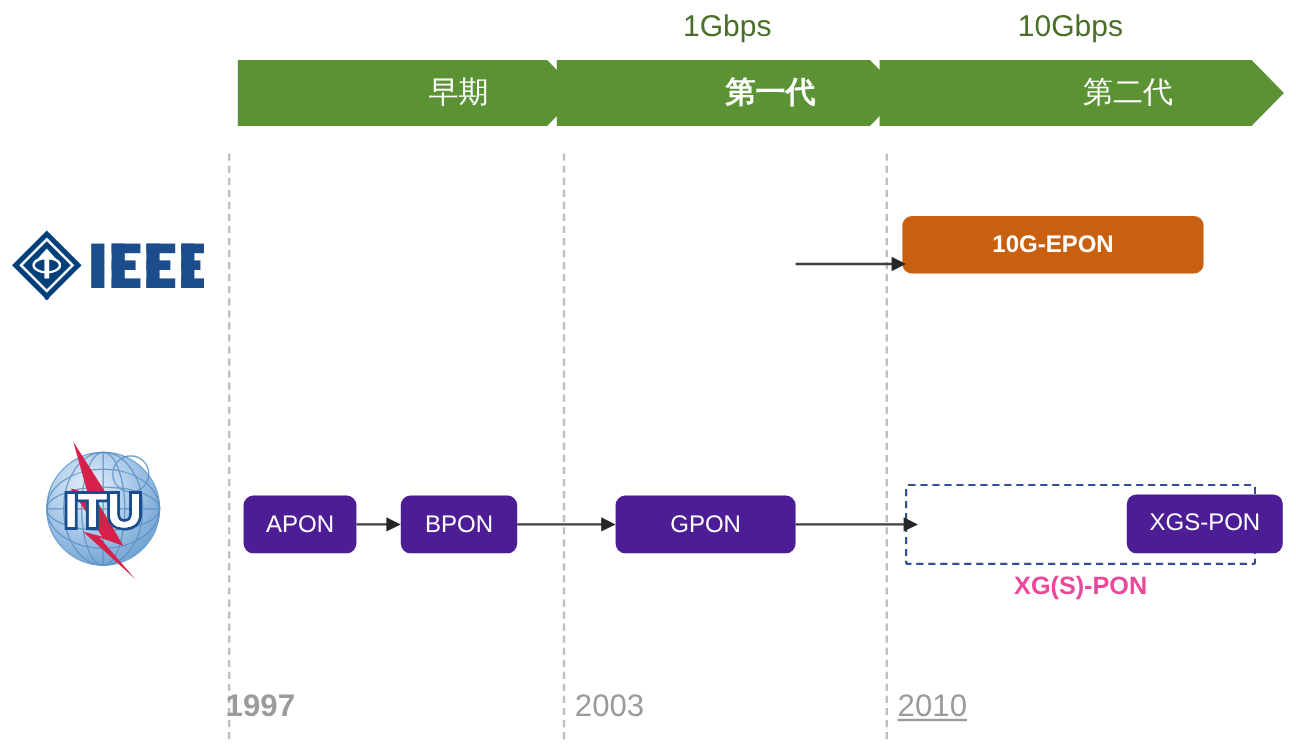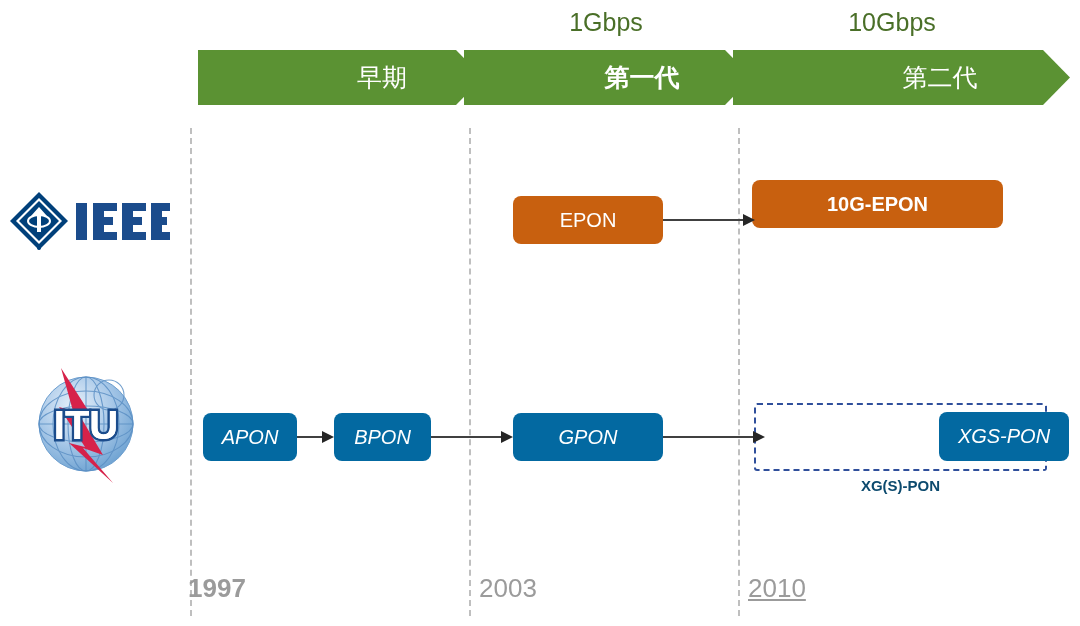--- a/index.html
+++ b/index.html
@@ -62,34 +62,34 @@
     border-radius: 8px;
     color: #ffffff;
     font-size: 20px;
     display: flex;
     align-items: center;
     justify-content: center;
     white-space: nowrap;
     box-sizing: border-box;
   }
   .node.ieee { background: #C8600F; }
-  .node.itu  { background: #0369a1; font-style: italic; }
+  .node.itu  { background: #4c1d95; }
 
   
   .group-box {
     position: absolute;
     border: 2px dashed #2f4f9b;
     border-radius: 3px;
     box-sizing: border-box;
   }
   .group-caption {
     position: absolute;
-    font-size: 15px;
+    font-size: 21px;
     font-weight: bold;
-    color: #0c4a6e;
+    color: #ec4899;
     text-align: center;
     white-space: nowrap;
   }
 
   
   .connector { position: absolute; overflow: visible; }
   .connector line { stroke: #404040; stroke-width: 2; }
   .connector polygon { fill: #262626; }
 
   
@@ -186,21 +186,20 @@
 
       <path d="M36,5 L66,52 L52,48 L78,92 L58,85 L88,120 L44,80 L60,84 L34,44 L48,48 Z" fill="#D6224A"></path>
 
       <g>
         <text x="61" y="76" text-anchor="middle" font-family="Liberation Sans, sans-serif" font-size="40" font-weight="bold" fill="#ffffff" stroke="#1B4C8C" stroke-width="5" paint-order="stroke">ITU</text>
         <text x="61" y="76" text-anchor="middle" font-family="Liberation Sans, sans-serif" font-size="40" font-weight="bold" fill="#ffffff">ITU</text>
       </g>
     </svg>
   </div>
 
-  <div class="node ieee" style="left:513px; top:196px; width:150px; height:48px;">EPON</div>
 
   <div class="node ieee" style="left:752px; top:180px; width:251px; height:48px;font-weight:bold;">10G-EPON</div>
 
   <svg class="connector" style="left:663px; top:210px; width:92px; height:20px;" viewBox="0 0 92 20">
     <line x1="0" y1="10" x2="81" y2="10"></line>
     <polygon points="80,4 92,10 80,16"></polygon>
   </svg>
 
   <div class="node itu" style="left:203px; top:413px; width:94px; height:48px;">APON</div>
 

